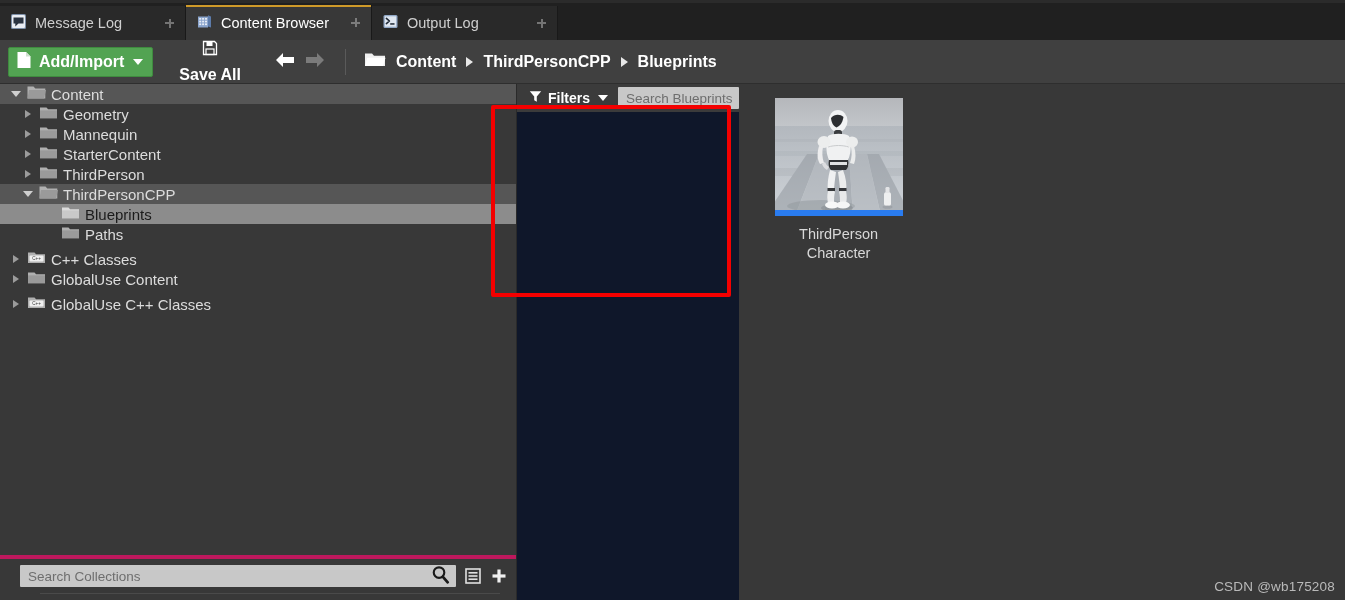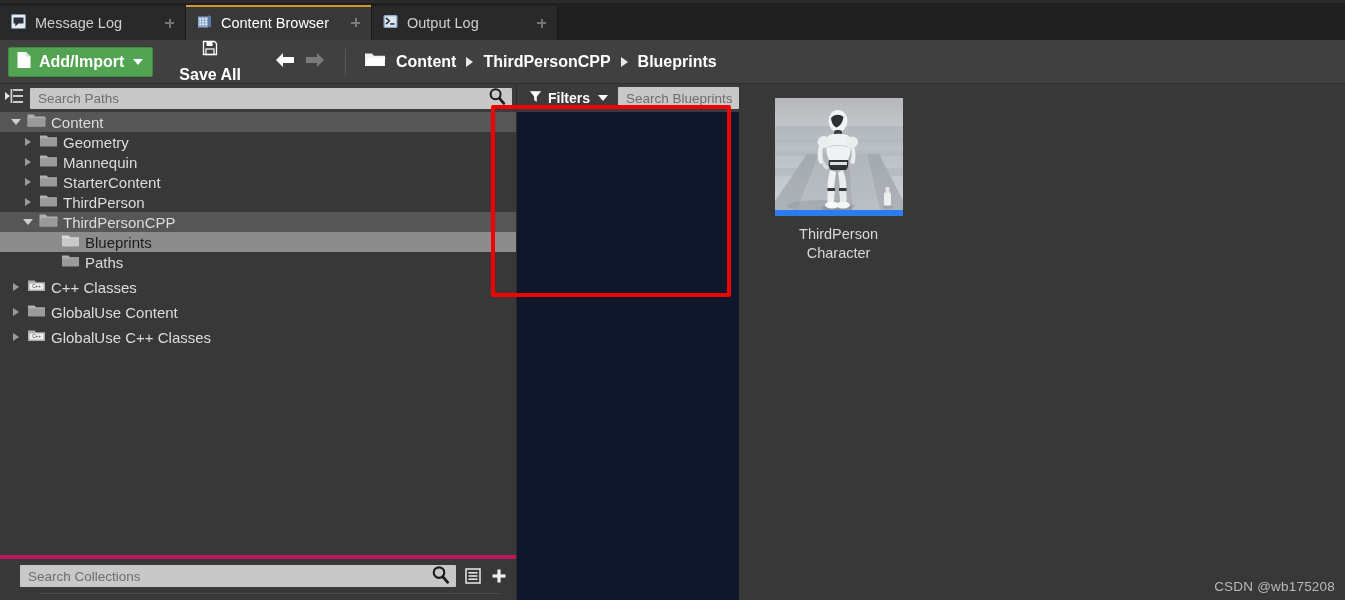--- a/index.html
+++ b/index.html
@@ -297,42 +297,20 @@
       <span class="crumb">ThirdPersonCPP</span>
       <span class="crumb-arrow"></span>
       <span class="crumb">Blueprints</span>
     </div>
   </div>
 
   <div class="body">
 
     <div class="left">
 
-      <div class="pathbar">
-        <span class="ico">
-          <svg width="20" height="18" viewBox="0 0 20 18">
-            <g fill="#cccccc">
-              <rect x="9" y="2" width="10" height="2"></rect>
-              <rect x="9" y="8" width="10" height="2"></rect>
-              <rect x="9" y="14" width="10" height="2"></rect>
-              <rect x="6.5" y="2" width="1.8" height="14"></rect>
-            </g>
-            <path d="M6 9l-5-4v8z" fill="#e2e2e2"></path>
-          </svg>
-        </span>
-        <div class="searchfield">
-          <span class="ph">Search Paths</span>
-          <span class="ico">
-            <svg width="18" height="18" viewBox="0 0 18 18">
-              <circle cx="7.6" cy="7.2" r="5" fill="none" stroke="#1a1a1a" stroke-width="2"></circle>
-              <path d="M11.3 11.2l4.5 5.2" stroke="#1a1a1a" stroke-width="2.6" stroke-linecap="round"></path>
-            </svg>
-          </span>
-        </div>
-      </div>
 
       <div class="tree" id="tree">
           <div class="trow hl" style="padding-left: 10px;">
             <span class="twist">
               <span class="tri-d"></span>
             </span>
             <span class="ico"><svg width="19" height="15" viewBox="0 0 19 15">
                 <path d="M0.5 1.5h6l1.8 2h10V13.5H0.5z" fill="#b0b0b0"></path>
                 <path d="M2 5h17L17 13.5H0.5z" fill="#9a9a9a"></path>
               </svg></span>
@@ -408,21 +386,21 @@
             <span class="twist">
               <span class="tri-r"></span>
             </span>
             <span class="ico"><svg width="19" height="15" viewBox="0 0 19 15">
                 <path d="M1 2.5h6.5l1.6 1.8H18V13H1z" fill="#b0b0b0"></path>
                 <rect x="2.5" y="5.6" width="14" height="6" rx="1" fill="#efefef"></rect>
                 <text x="9.5" y="10.4" font-size="4.6" fill="#3a3a3a" text-anchor="middle" font-family="Liberation Sans, sans-serif">C++</text>
               </svg></span>
             <span>C++ Classes</span>
           </div>
-          <div class="trow" style="padding-left: 10px; margin-top: 5px;">
+          <div class="trow" style="padding-left: 10px; ">
             <span class="twist">
               <span class="tri-r"></span>
             </span>
             <span class="ico"><svg width="19" height="15" viewBox="0 0 19 15">
                 <path d="M1 2.5h6.5l1.6 1.8H18V13.2H1z" fill="#b0b0b0"></path>
                 <path d="M1 5.4h17v7.8H1z" fill="#9a9a9a"></path>
               </svg></span>
             <span>GlobalUse Content</span>
           </div>
           <div class="trow" style="padding-left: 10px; margin-top: 5px;">

